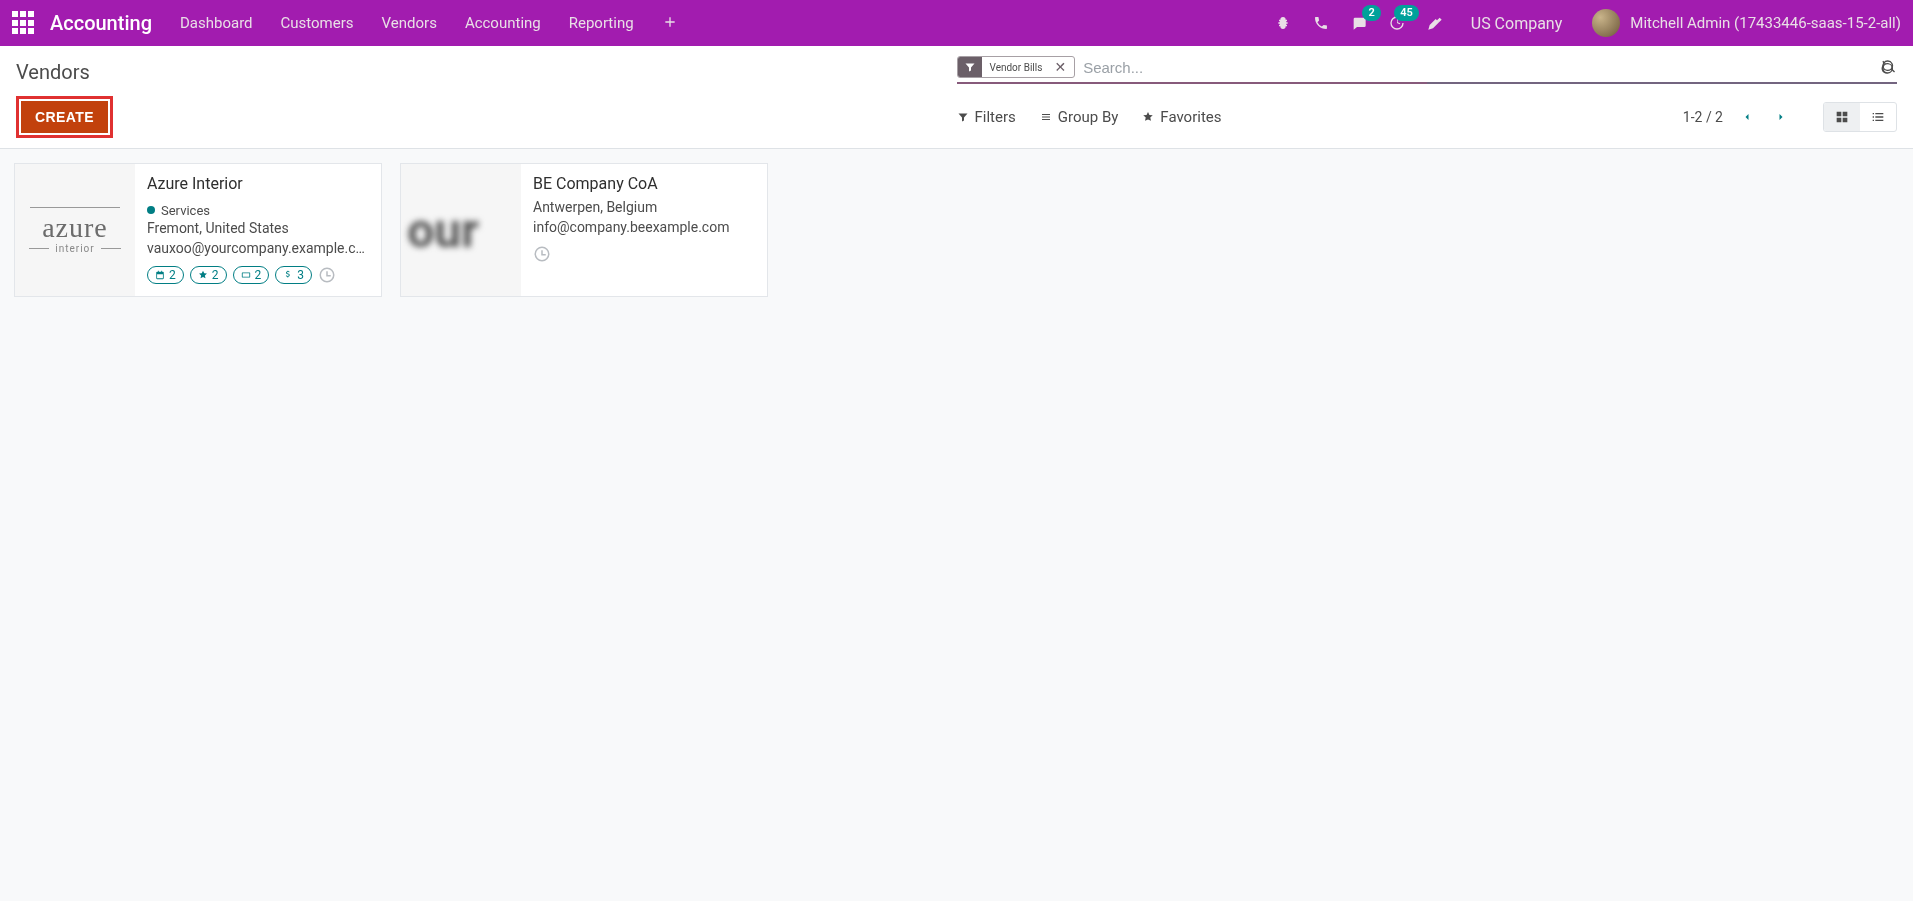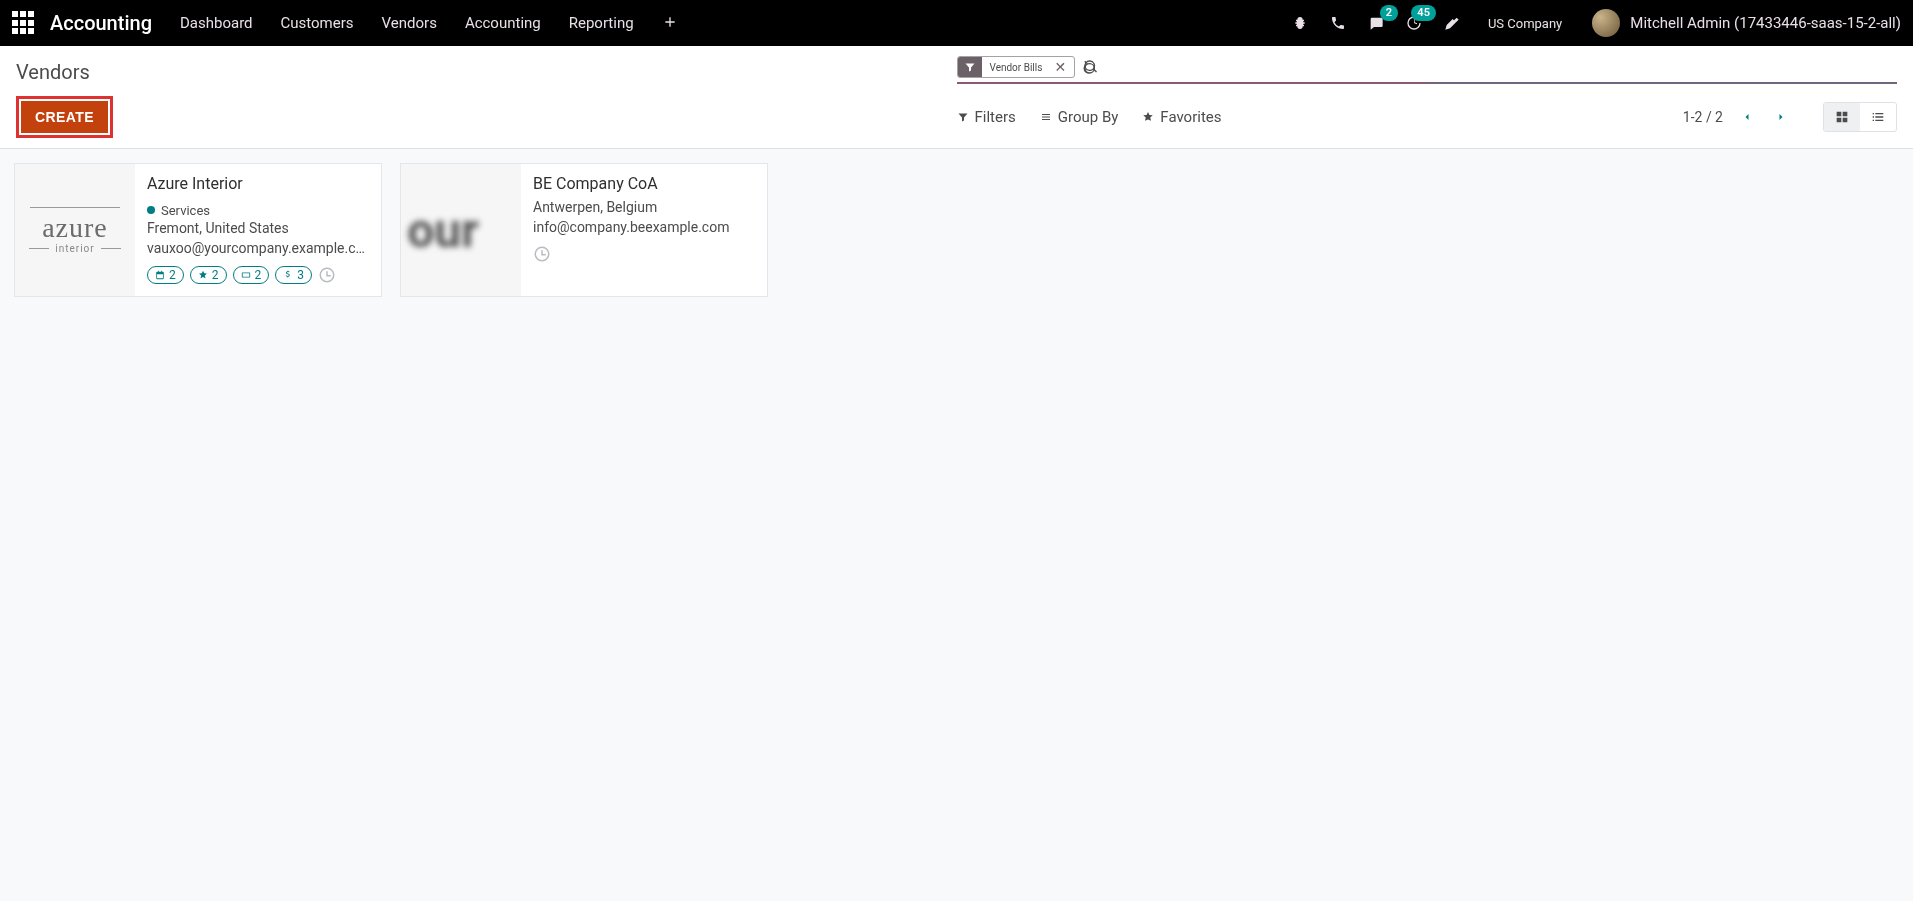--- a/index.html
+++ b/index.html
@@ -1,18 +1,18 @@
 <!DOCTYPE html>
 <html><head>
 <meta charset="utf-8">
 <style>
 * { box-sizing: border-box; margin: 0; padding: 0; }
 body { font-family: -apple-system, BlinkMacSystemFont, "Segoe UI", Roboto, "Helvetica Neue", Arial, sans-serif; background: #f8f9fa; color: #374151; overflow: hidden; }
 .topnav {
-  background: #000000;
+  background: #a21caf;
   height: 46px;
   display: flex;
   align-items: center;
   padding: 0 12px;
   color: #fff;
 }
 .apps-icon { width: 24px; height: 24px; display: inline-flex; flex-wrap: wrap; gap: 2px; margin-right: 14px; cursor: pointer; }
 .apps-icon span { width: 6px; height: 6px; background: #fff; }
 .brand { font-size: 20px; font-weight: 500; margin-right: 28px; }
 .nav-menu { display: flex; gap: 28px; align-items: center; }
@@ -27,21 +27,21 @@
   top: -10px;
   right: -14px;
   background: #00a19a;
   color: #fff;
   font-size: 11px;
   font-weight: 600;
   border-radius: 10px;
   padding: 1px 6px;
   line-height: 14px;
 }
-.company { color: #e9dfe6; font-size: 13px; margin-left: 6px; }
+.company { color: #e9dfe6; font-size: 16px; margin-left: 6px; }
 .user { display: flex; align-items: center; gap: 10px; margin-left: 8px; }
 .avatar { width: 28px; height: 28px; border-radius: 50%; background: radial-gradient(circle at 30% 30%, #c9b48a, #6b5638); }
 .user-name { color: #e9dfe6; font-size: 15px; white-space: nowrap; }
 
 .controlbar {
   background: #fff;
   border-bottom: 1px solid #dee2e6;
   padding: 8px 16px 10px 16px;
 }
 .control-row1 { display: flex; align-items: flex-start; }
@@ -238,20 +238,21 @@
       <div class="search-wrap">
         <span class="filter-tag">
           <span class="ft-icon">
             <svg width="12" height="12" viewBox="0 0 24 24" fill="#fff">
                 <path d="M3 5h18l-7 8v6l-4 2v-8z"></path>
               </svg>
           </span>
           <span class="ft-label">Vendor Bills</span>
           <span class="ft-close">✕</span>
         </span>
+        <input class="search-input" placeholder="Search..." style="">
         <svg class="search-mag" viewBox="0 0 24 24">
             <path d="M10 2a8 8 0 1 1-5.3 14L2 20l1.4 1.4L7 17.7A8 8 0 0 1 10 2zm0 2a6 6 0 1 0 0 12 6 6 0 0 0 0-12z" transform="scale(1,-1) translate(0,-24)"></path>
             <path d="M10 4a6 6 0 1 1 0 12 6 6 0 0 1 0-12m0-2a8 8 0 1 0 5.3 14l4.3 4.3 1.4-1.4-4.3-4.3A8 8 0 0 0 10 2z"></path>
           </svg>
       </div>
     </div>
   </div>
 
   <div class="control-row2">
     <span class="create-outline">

